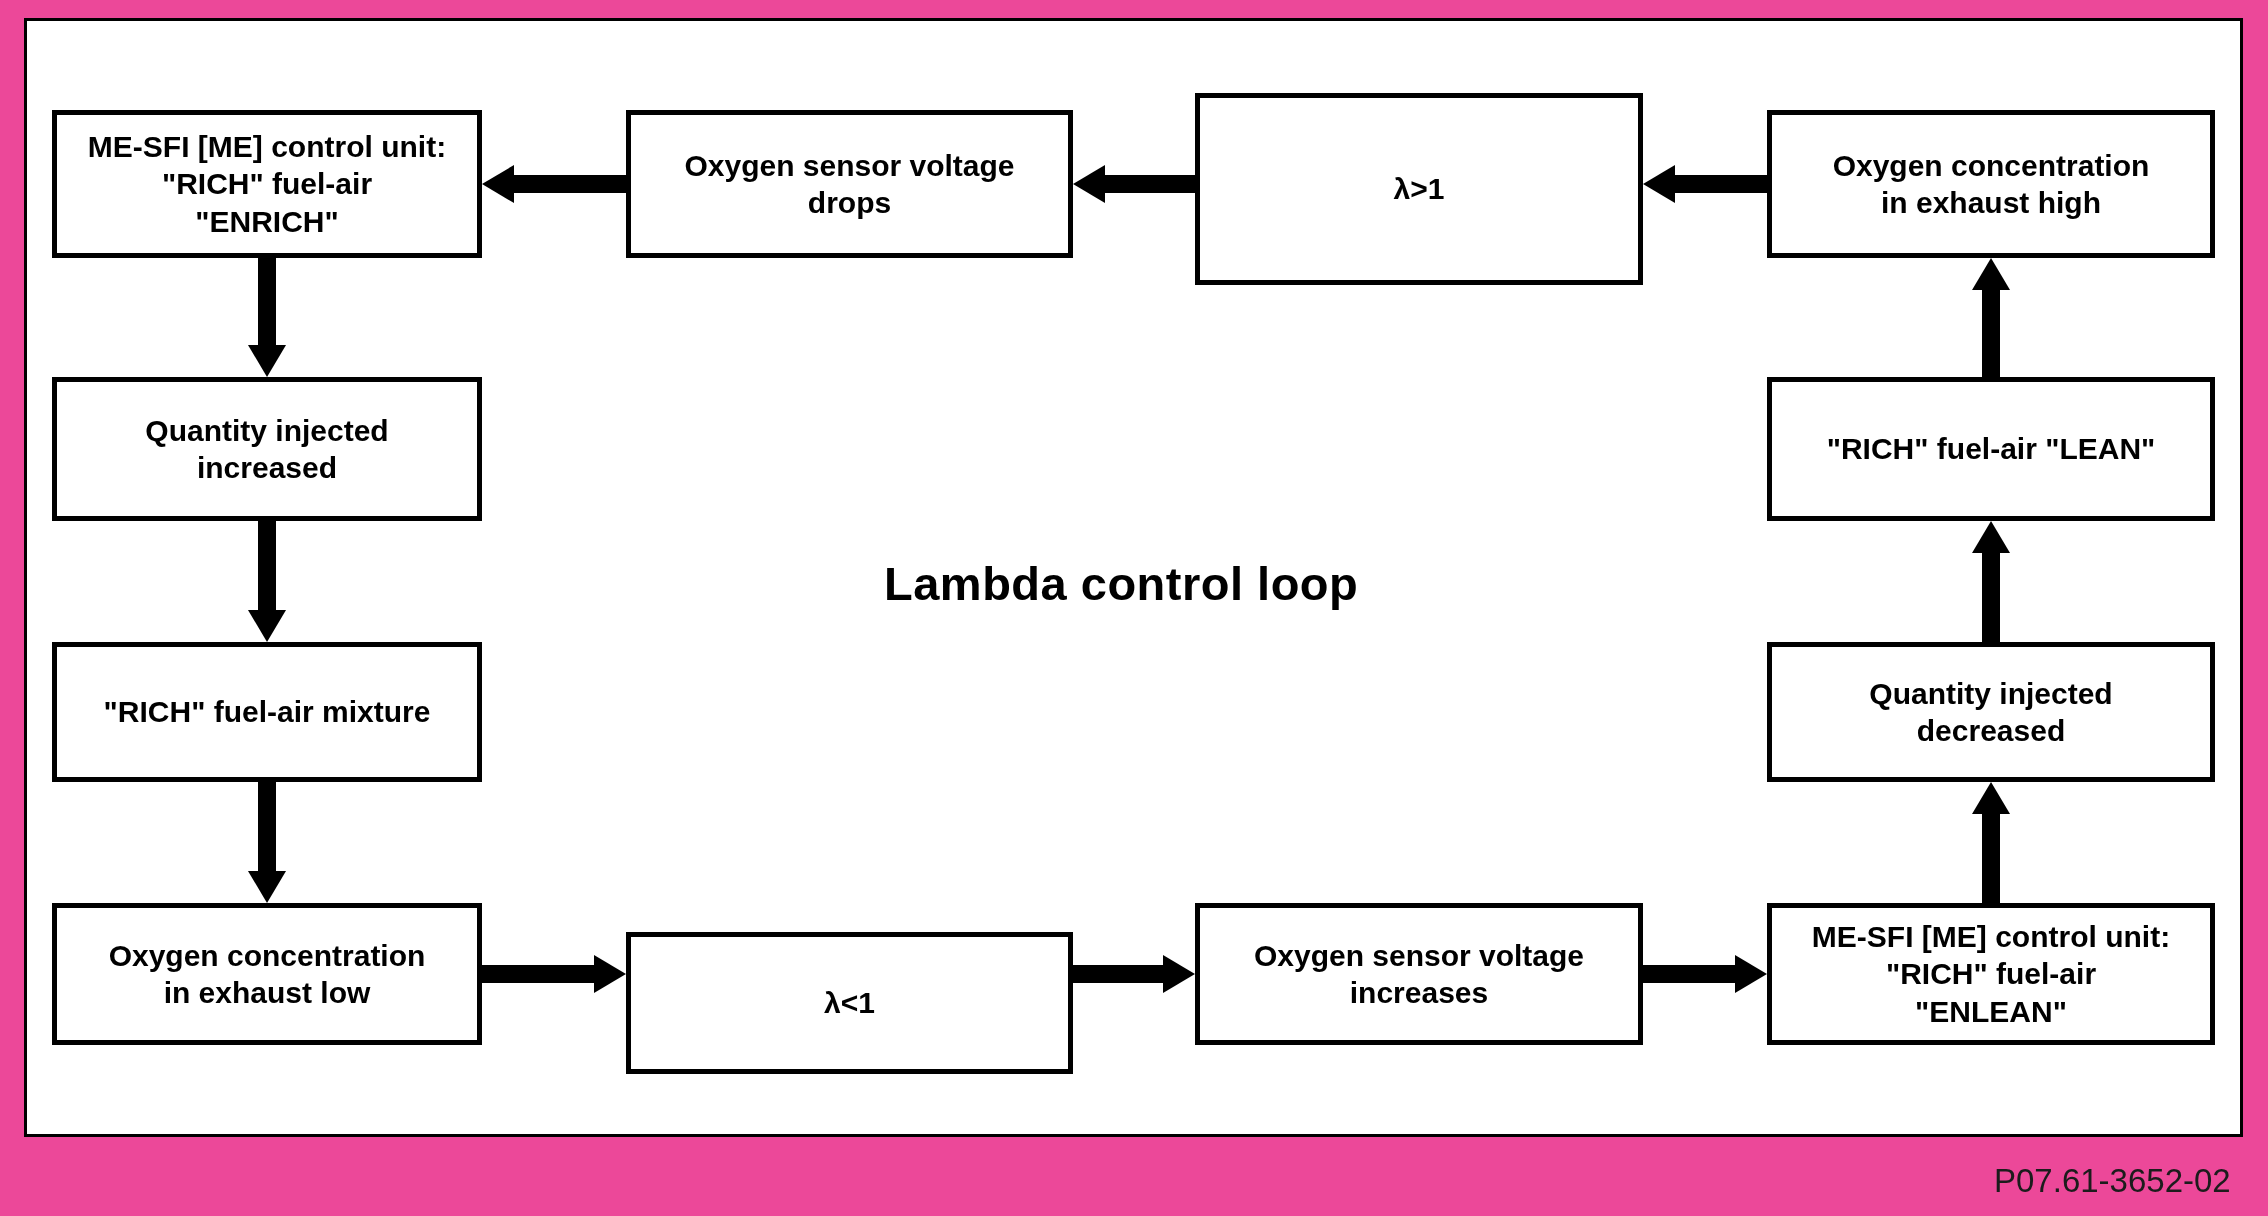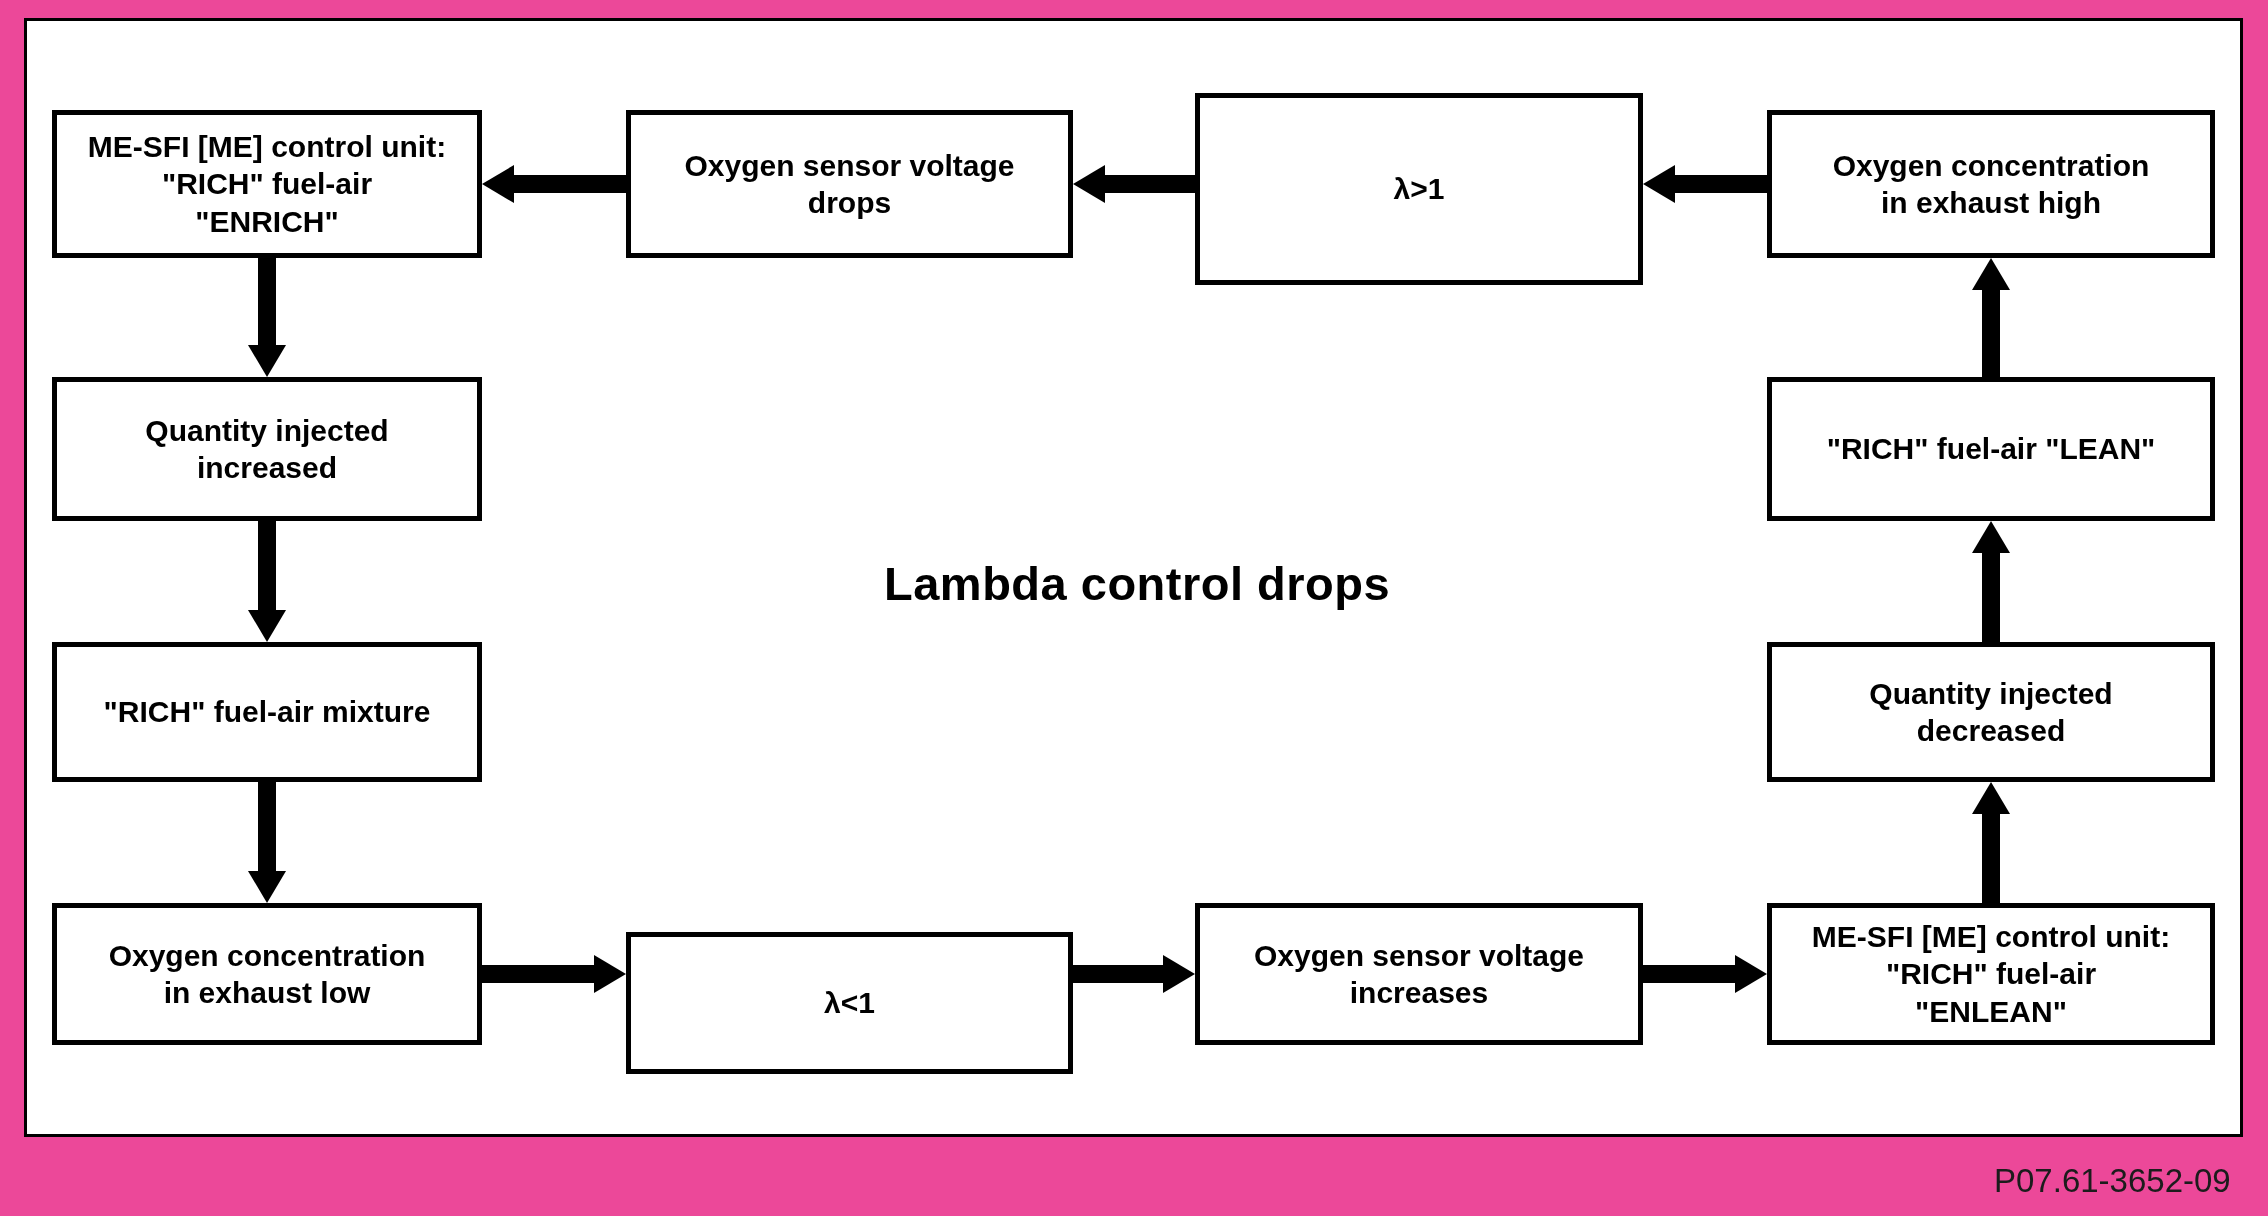--- a/index.html
+++ b/index.html
@@ -113,23 +113,23 @@
 
   <div class="box" style="left:52px;   top:903px; width:430px; height:142px;">Oxygen concentration
 in exhaust low</div>
   <div class="box" style="left:626px;  top:932px; width:447px; height:142px;">λ&lt;1</div>
   <div class="box" style="left:1195px; top:903px; width:448px; height:142px;">Oxygen sensor voltage
 increases</div>
   <div class="box" style="left:1767px; top:903px; width:448px; height:142px;">ME-SFI [ME] control unit:
 "RICH" fuel-air
 "ENLEAN"</div>
 
-  <div id="title">Lambda control drops</div>
+  <div id="title">Lambda control loop</div>
 
-  <div id="refcode">P07.61-3652-09</div>
+  <div id="refcode">P07.61-3652-02</div>
 
   <div class="arrow h left" style="left:482px;  top:165px; width:144px;">
     <div class="head"></div>
       <div class="shaft"></div>
   </div>
   <div class="arrow h left" style="left:1073px; top:165px; width:122px;">
     <div class="head"></div>
       <div class="shaft"></div>
   </div>
   <div class="arrow h left" style="left:1643px; top:165px; width:124px;">

